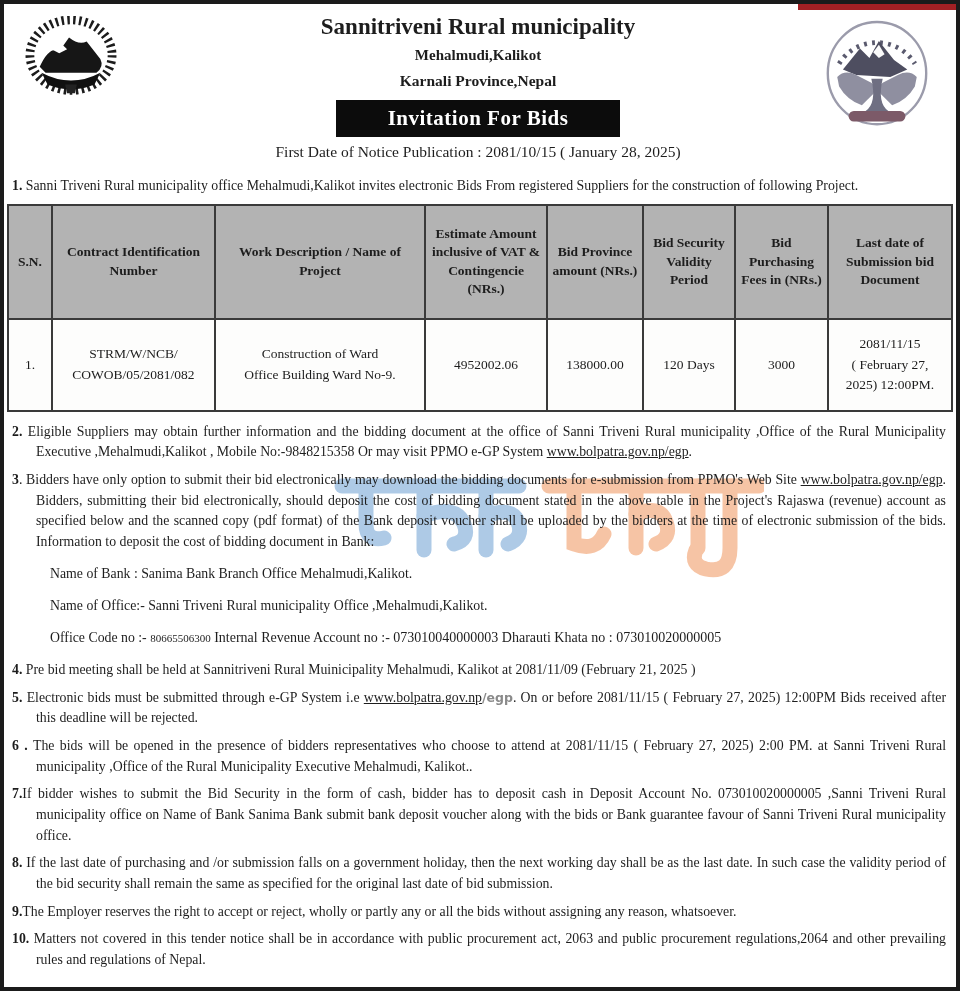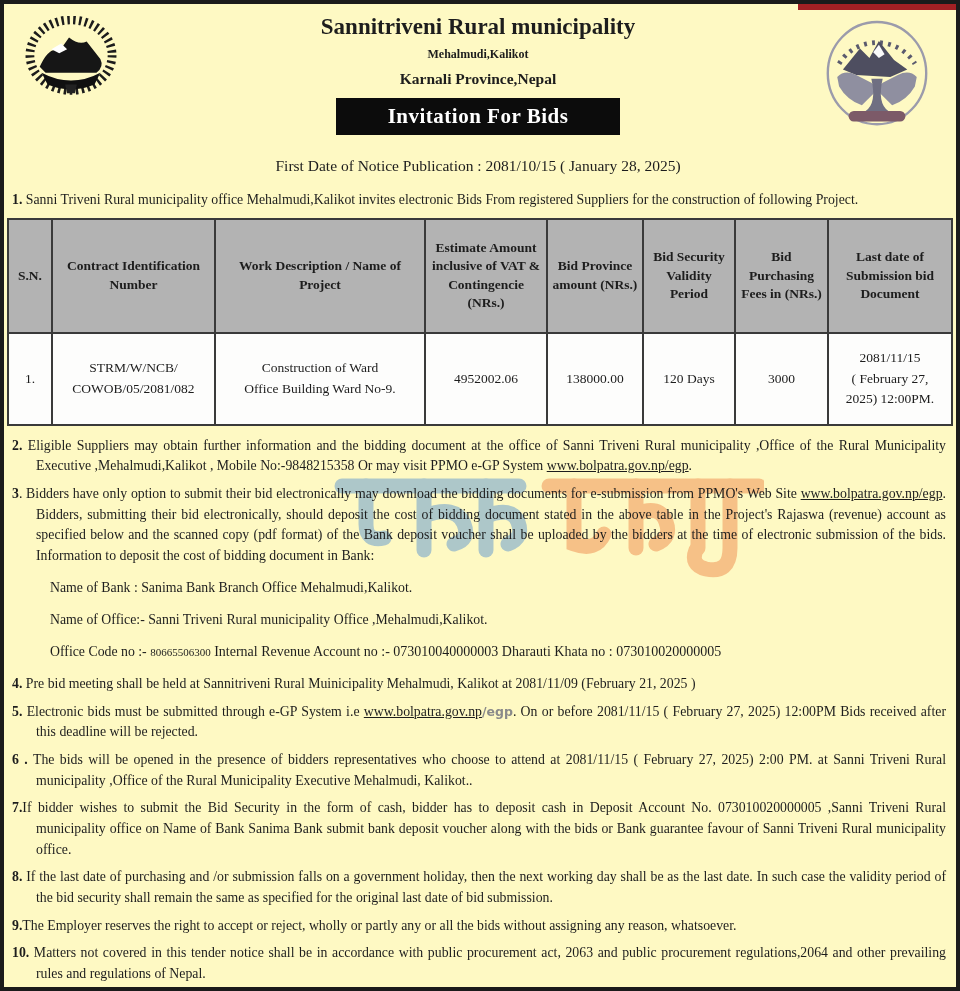--- a/index.html
+++ b/index.html
@@ -1,35 +1,35 @@
 <!DOCTYPE html>
 <html><head>
 <meta charset="utf-8">
 <style>
   html,body{margin:0;padding:0;background:#444;}
   .page{
     position:relative; width:960px; height:991px; box-sizing:border-box;
-    margin:0 auto; background:#fef9c3; border:4px solid #1b1b1b;
+    margin:0 auto; background:#ffffff; border:4px solid #1b1b1b;
     font-family:"Liberation Serif", serif; color:#1d1d1d; overflow:hidden;
   }
   .red-strip{position:absolute; top:0; right:0; width:158px; height:6px; background:#a32024; z-index:3;}
   .watermark{position:absolute; left:330px; top:458px; width:430px; height:132px; opacity:.5; z-index:0; pointer-events:none;}
   .content{position:relative; z-index:1;}
 
   
   .hdr{display:flex; align-items:flex-start; padding:8px 16px 0 18px;}
   .hdr .logo-left{width:110px; padding-top:4px;}
   .hdr .logo-right{width:116px; padding-top:8px;}
   .hdr .titles{flex:1; text-align:center;}
   .org-name{font-size:23px; font-weight:bold; margin:2px 0 0;}
   .office-name{font-size:21px; font-weight:bold; margin:6px 0 0;}
-  .address{font-size:12px; font-weight:bold; margin:7px 0 0;}
+  .address{font-size:15px; font-weight:bold; margin:7px 0 0;}
   .province{font-size:15.5px; font-weight:bold; margin:8px 0 0;}
 
-  .banner{width:fit-content; margin:10px auto 22px; background:#0c0c0c; color:#ffffff;
+  .banner{width:fit-content; margin:10px auto 6px; background:#0c0c0c; color:#ffffff;
     font-size:21px; font-weight:bold; padding:6px 52px; letter-spacing:.5px;}
   .pubdate{text-align:center; font-size:15.5px; margin:2px 0 8px;}
 
   
   .intro-wrap,.clauses{padding:0 10px 0 8px; font-size:13.8px; line-height:1.5;}
   .clause{margin:7px 0; text-align:justify; padding-left:24px; text-indent:-24px;}
   .clause .num{font-weight:bold;}
   .sub{margin:11px 0 11px 0; padding-left:38px; text-indent:0; text-align:left;}
   .u{text-decoration:underline;}
   .sm{font-size:11px;}

